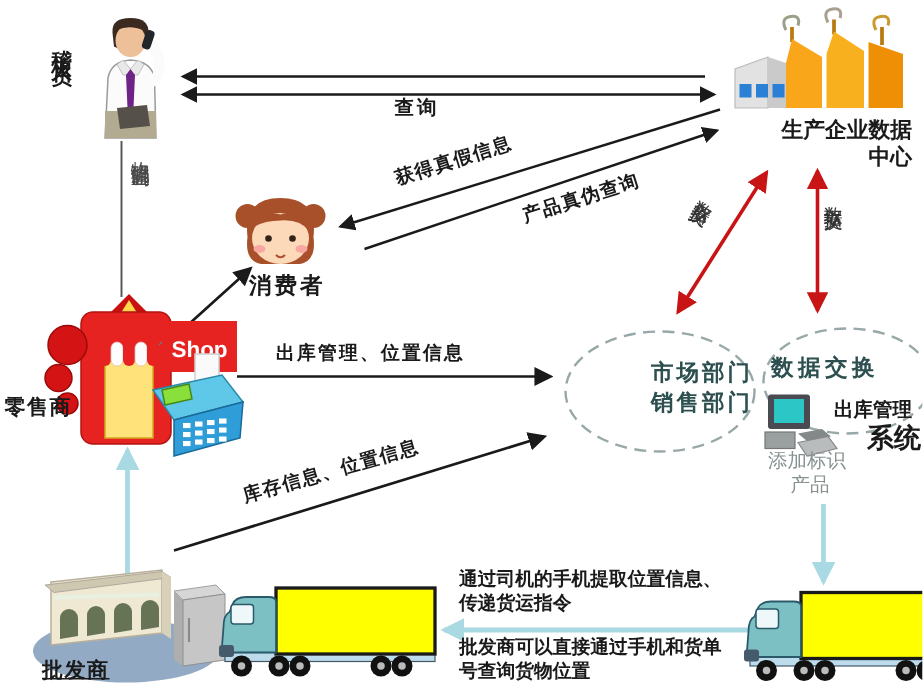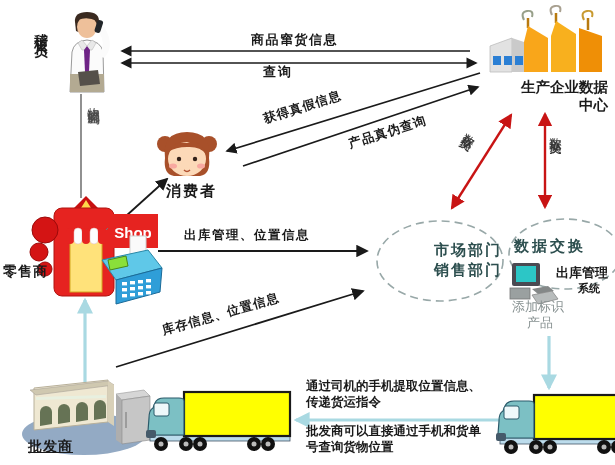--- a/index.html
+++ b/index.html
@@ -202,45 +202,44 @@
         <circle cx="56" cy="55" r="2.5"></circle>
       <circle cx="110" cy="55" r="2.5"></circle>
         <circle cx="124" cy="55" r="2.5"></circle>
     </g>
   </svg>
 
   <div class="lbl v b" style="left:33px;top:22px;font-size:13.5px;letter-spacing:4px;">稽核人员</div>
 
   <div class="lbl v dim" style="left:86px;top:98px;font-size:12.5px;letter-spacing:1px;">物流码监管码</div>
 
-  <div class="lbl b" style="left:251px;top:33px;letter-spacing:1.5px;">商品窜货信息</div>
 
   <div class="lbl b" style="left:263px;top:65px;letter-spacing:2px;">查询</div>
 
   <div class="lbl b" style="left:262px;top:100px;font-size:12.5px;transform:rotate(-17.5deg);letter-spacing:1px;">获得真假信息</div>
 
   <div class="lbl b" style="left:347px;top:125px;font-size:12.5px;transform:rotate(-17.5deg);letter-spacing:1px;">产品真伪查询</div>
 
   <div class="lbl b" style="left:166px;top:182px;font-size:15px;letter-spacing:2px;">消费者</div>
 
   <div class="lbl b" style="left:3px;top:263px;font-size:14px;letter-spacing:1px;">零售商</div>
 
   <div class="lbl b" style="left:184px;top:228px;font-size:12.5px;letter-spacing:1.5px;">出库管理、位置信息</div>
 
   <div class="lbl b" style="left:160px;top:307px;font-size:12.5px;transform:rotate(-16deg);letter-spacing:1px;">库存信息、位置信息</div>
 
-  <div class="lbl b ctr teal" style="left:378px;top:240px;width:124px;font-size:15px;letter-spacing:2px;line-height:20px;">
+  <div class="lbl b ctr teal" style="left:378px;top:240px;width:124px;font-size:15px;letter-spacing:2px;line-height:20px;font-family:Liberation Mono, monospace;">
     <div>市场部门</div>
     <div>销售部门</div>
   </div>
 
   <div class="lbl b teal" style="left:514px;top:237px;font-size:15px;letter-spacing:3px;">数据交换</div>
 
   <div class="lbl b" style="left:556px;top:266px;font-size:13px;">出库管理</div>
-  <div class="lbl b" style="left:578px;top:282px;font-size:11px;text-align:center;">系统</div>
+  <div class="lbl b" style="left:578px;top:282px;font-size:18px;text-align:center;">系统</div>
 
   <div class="lbl gray" style="left:512px;top:300px;font-size:13px;">添加标识</div>
   <div class="lbl gray" style="left:527px;top:316px;font-size:13px;">产品</div>
 
   <div class="lbl b" style="left:28px;top:438px;font-size:14px;letter-spacing:1px;text-decoration:underline;">批发商</div>
 
   <div class="lbl b ctr" style="left:486px;top:78px;width:122px;font-size:14.5px;line-height:18px;">
     <div>生产企业数据</div>
     <div>中心</div>
   </div>

